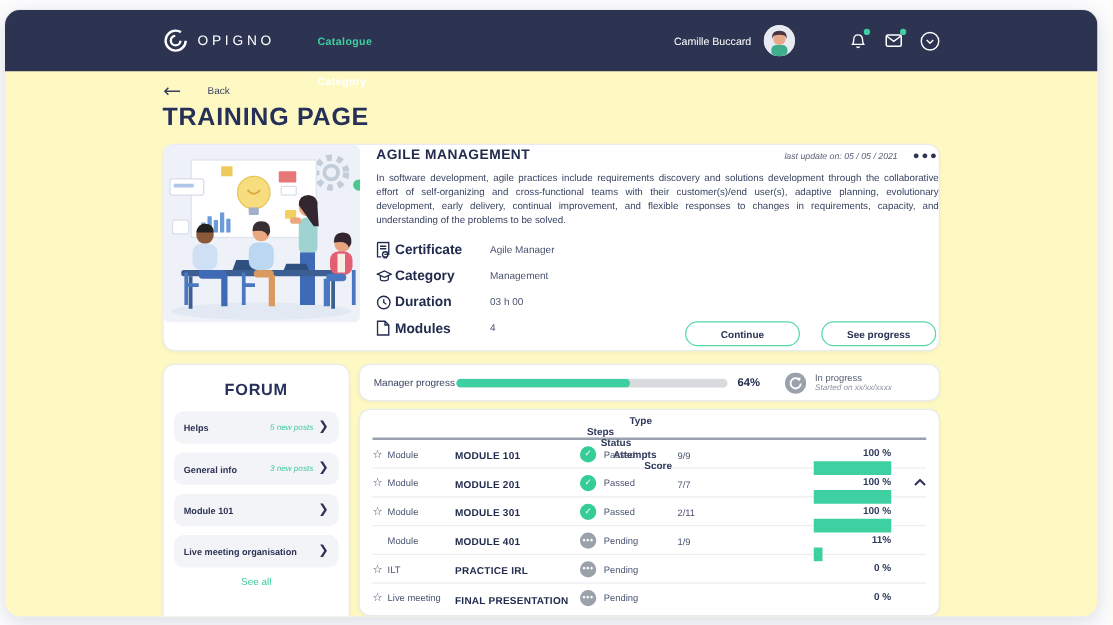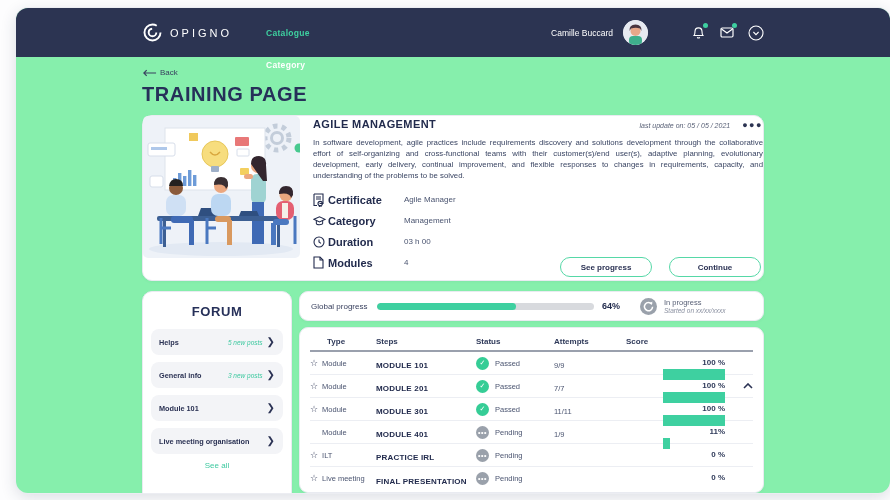--- a/index.html
+++ b/index.html
@@ -1,40 +1,40 @@
 <!DOCTYPE html>
 <html><head>
 <meta charset="utf-8">
 <style>
   * { margin:0; padding:0; box-sizing:border-box; }
   html,body { width:890px; height:500px; background:#fdfdfe; overflow:hidden;
     font-family:"Liberation Sans","DejaVu Sans",sans-serif; }
-  .window { position:absolute; left:16px; top:8px; width:874px; height:485px;
-    background:#86efac; border-radius:12px; overflow:hidden;
+  .window { position:absolute; left:4px; top:8px; width:874px; height:485px;
+    background:#fef9c3; border-radius:12px; overflow:hidden;
     box-shadow:0 0 0 1px #ecedf2, 0 4px 16px rgba(40,50,80,.16); }
   .container { width:622px; margin:0 auto; }
 
   
   .navbar { height:49px; background:#2c3452; display:flex; align-items:center; }
   .navbar .container { display:flex; align-items:center; }
   .brand { display:flex; align-items:center; gap:7px; }
   .brand-text { color:#fff; font-size:11px; letter-spacing:3px; font-weight:400; }
   .nav-links { display:flex; gap:22px; margin-left:34px;flex-direction:column; }
   .nav-link { font-size:8.5px; font-weight:700; color:#fff; cursor:pointer; letter-spacing:.3px; }
   .nav-link.active { color:#3ed0a0; }
   .nav-right { margin-left:auto; display:flex; align-items:center; }
   .user-name { color:#fff; font-size:8.5px; margin-right:10px; }
   .avatar { width:25px; height:25px; border-radius:50%; overflow:hidden; background:#dfe3ec; }
   .icon-group { display:flex; align-items:center; gap:13px; margin-left:42px; }
   .nav-icon { position:relative; width:16px; height:16px; display:flex; align-items:center; justify-content:center; cursor:pointer; }
   .notif-dot { position:absolute; top:-2px; right:-2px; width:5px; height:5px; border-radius:50%; background:#3ed0a0; }
 
   
   .content { padding-top:11px; }
-  .back-link { display:flex; align-items:center; gap:3px; color:#39415f; font-size:8px; cursor:pointer; }
+  .back-link { display:flex; align-items:center; gap:21px; color:#39415f; font-size:8px; cursor:pointer; }
   .page-title { margin:6px 0 9px; font-size:20px; font-weight:800; color:#263059; letter-spacing:.6px; }
 
   
   .card { background:#fff; border:1px solid #e9ebf1; border-radius:10px; box-shadow:0 1px 3px rgba(60,70,100,.05); }
 
   
   .course-card { display:flex; gap:13px; height:166px; }
   .illus { width:157px; height:142px; border-radius:5px; overflow:hidden; flex:none; }
   .course-info { flex:1; position:relative; padding-top:2px; }
   .course-head { display:flex; align-items:baseline; }
@@ -73,21 +73,21 @@
   .progress-label { font-size:8px; color:#39415f; width:66px; flex:none; }
   .progress-track { flex:1; height:7px; border-radius:4px; background:#d8dade; overflow:hidden; margin-right:8px; }
   .progress-fill { height:100%; border-radius:4px; background:#3ed0a0; }
   .progress-pct { font-size:9px; font-weight:800; color:#222b4d; width:26px; }
   .progress-right { display:flex; align-items:center; gap:7px; margin-left:12px; width:112px; }
   .progress-status { font-size:7.5px; color:#575f75; line-height:1.3; }
   .progress-started { font-size:6.5px; font-style:italic; color:#8a90a0; }
 
   
   .table-card { margin-top:6px; border-radius:9px; padding:4px 10px 2px; }
-  .thead { display:flex; align-items:center; height:20px; border-bottom:2px solid #9aa0ad; }
+  .thead { display:flex; align-items:center; height:20px; border-bottom:2px solid #9aa0ad;flex-direction:column; }
   .thead span { font-size:8px; font-weight:700; color:#2f3a5a; }
   .trow { display:flex; align-items:center; height:23px; border-bottom:1px solid #eceef3; cursor:pointer; }
   .trow:last-child { border-bottom:none; }
   .col-type { width:66px; display:flex; align-items:center; gap:4px; }
   .col-steps { width:100px; }
   .col-status { width:78px; display:flex; align-items:center; gap:6px; }
   .col-attempts { width:58px; }
   .col-score { flex:1; display:flex; justify-content:flex-end; }
   .col-caret { width:28px; display:flex; justify-content:flex-end; align-items:center; }
   .star { color:#39415f; font-size:9px; line-height:1; }
@@ -279,22 +279,22 @@
                   <path d="M1 1 h6 l3 3 v8 h-9 Z"></path>
                   <path d="M7 1 v3 h3"></path>
                 </svg>
               </span>
               <span class="info-label">Modules</span>
               <span class="info-value">4</span>
             </div>
           </div>
 
           <div class="course-btns">
+            <button class="pill-btn">Continue</button>
             <button class="pill-btn">See progress</button>
-            <button class="pill-btn">Continue</button>
           </div>
         </div>
       </div>
 
       <div class="columns">
         <div class="left-col">
           <div class="card forum-card">
             <div class="forum-title">FORUM</div>
             <div>
   <div class="forum-item">
@@ -322,21 +322,21 @@
   </div>
 </div>
             <div class="see-all">See all</div>
           </div>
           <div class="card partial-card"></div>
         </div>
 
         <div class="right-col">
 
           <div class="card progress-card">
-            <span class="progress-label">Global progress</span>
+            <span class="progress-label">Manager progress</span>
             <div class="progress-track">
               <div class="progress-fill" style="width: 64%;"></div>
             </div>
             <span class="progress-pct">64%</span>
             <div class="progress-right">
               <svg width="17" height="17" viewBox="0 0 17 17">
                 <circle cx="8.5" cy="8.5" r="8.5" fill="#9aa1ab"></circle>
                 <path d="M11.8 6.2 A4.1 4.1 0 1 0 12.6 8.8" fill="none" stroke="#fff" stroke-width="1.5"></path>
                 <path d="M12.4 3.6 L12 6.6 L9.2 5.6 Z" fill="#fff"></path>
               </svg>
@@ -404,21 +404,21 @@
   <div class="trow">
     <span class="col-type">
       <span class="star" style="visibility: visible;">☆</span>
       <span class="type-text">Module</span>
     </span>
     <span class="col-steps"><span class="step-text">MODULE 301</span></span>
     <span class="col-status">
       <span class="status-ico passed">✓</span>
       <span class="status-text">Passed</span>
     </span>
-    <span class="col-attempts"><span class="attempts-text">11/11</span></span>
+    <span class="col-attempts"><span class="attempts-text">2/11</span></span>
     <span class="col-score">
       <span class="score-block">
         <span class="score-val">100 %</span>
         <span class="score-line"><span class="score-line-fill" style="display: block; width: 100%;"></span></span>
       </span>
     </span>
     <span class="col-caret"></span>
   </div>
 
   <div class="trow">

